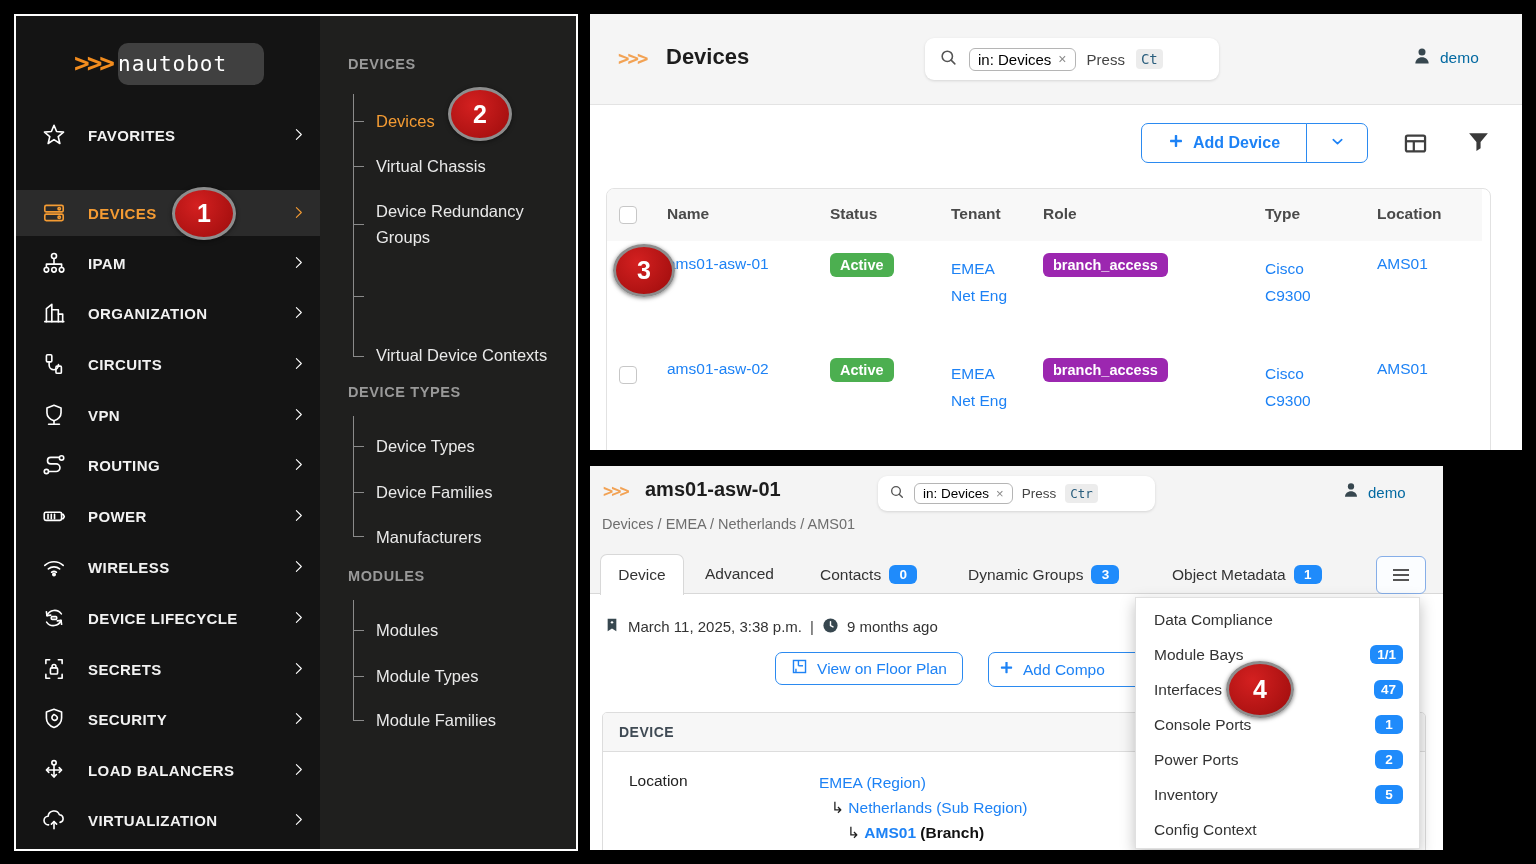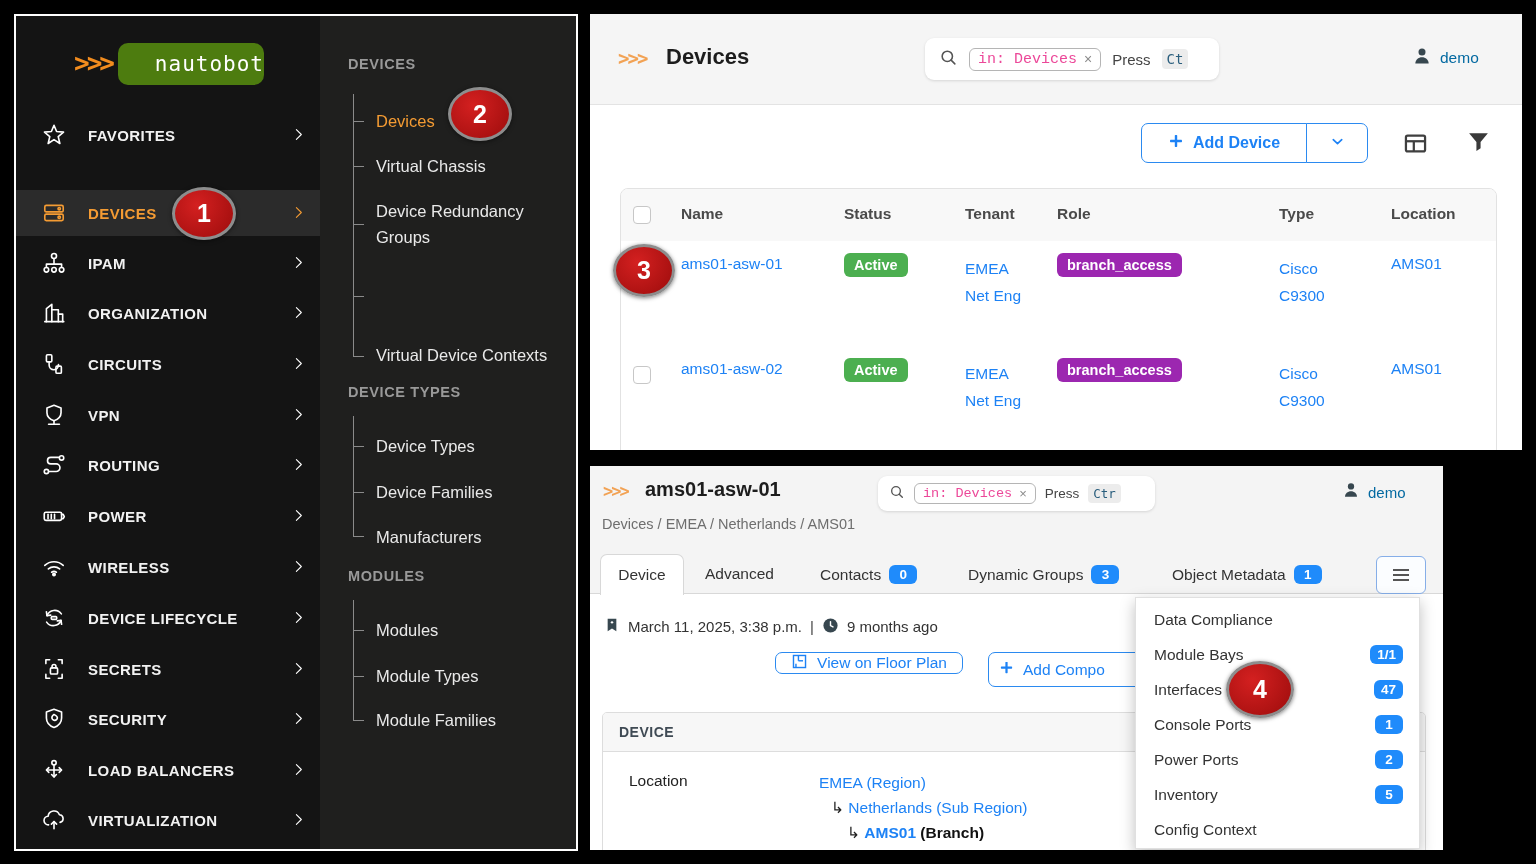--- a/index.html
+++ b/index.html
@@ -5,21 +5,21 @@
   html,body{margin:0;padding:0;background:#000;}
   #app{position:relative;width:1536px;height:864px;background:#000;overflow:hidden;
        font-family:"Liberation Sans",sans-serif;-webkit-font-smoothing:antialiased;}
   .abs{position:absolute;}
 
   
   #left-panel{left:14px;top:14px;width:564px;height:837px;background:#161616;border:2px solid #fff;box-sizing:border-box;}
   #nav-main{left:0;top:0;width:304px;height:833px;background:#141414;}
   #nav-sub{left:304px;top:0;width:256px;height:833px;background:#1f1f1e;}
   .logo-chev{left:58px;top:32px;color:#f28c1e;font-weight:700;font-size:26px;letter-spacing:-3px;font-family:"DejaVu Sans Mono",monospace;}
-  .logo-pill{left:102px;top:27px;width:146px;height:42px;background:#4d7c0f;border-radius:10px;display:flex;align-items:center;justify-content:flex-end;}
+  .logo-pill{left:102px;top:27px;width:146px;height:42px;background:#404040;border-radius:10px;display:flex;align-items:center;justify-content:flex-start;}
   .logo-pill span{color:#fff;font-family:"DejaVu Sans Mono",monospace;font-size:21px;letter-spacing:1px;}
   .nav-row{left:0;width:304px;height:46px;display:flex;align-items:center;cursor:pointer;}
   .nav-row .nicon{position:absolute;left:24px;width:28px;height:28px;display:flex;align-items:center;justify-content:center;}
   .nav-row .nlabel{position:absolute;left:72px;color:#f2f2f2;font-size:15px;font-weight:700;letter-spacing:.4px;white-space:nowrap;}
   .nav-row .nchev{position:absolute;left:274px;top:14px;}
   .nav-row.active{background:#2b2b2b;}
   .nav-row.active .nlabel{color:#f49b33;}
   svg.ic{stroke:#fff;fill:none;stroke-width:1.5;stroke-linecap:round;stroke-linejoin:round;}
   .nav-row.active svg.ic{stroke:#f49b33;}
 
@@ -30,21 +30,21 @@
   .tree-line{width:1px;background:#8a8a8a;}
   .tree-dash{height:1px;width:11px;background:#8a8a8a;}
 
   
   .panel{background:#fff;}
   .hdrbar{background:#f5f5f5;border-bottom:1px solid #e3e3e3;}
   .ptitle-chev{color:#f2a254;font-weight:700;font-size:19px;letter-spacing:-2px;font-family:"DejaVu Sans Mono",monospace;}
   .ptitle{color:#1d1d1d;font-weight:700;}
   .searchpill{background:#fff;border-radius:9px;box-shadow:0 1px 3px rgba(0,0,0,.13);display:flex;align-items:center;overflow:hidden;}
   .schip{border:1px solid #b5b5b5;border-radius:6px;display:flex;align-items:center;padding:2px 8px;gap:7px;background:#fff;}
-  .schip .t{color:#ec4899;font-family:Liberation Mono, monospace;}
+  .schip .t{color:#000000;}
   .schip .x{color:#8a8a8a;}
   .skey{background:#ececec;border-radius:4px;padding:2px 5px;color:#2a5e7d;font-family:"DejaVu Sans Mono",monospace;}
   .userbox{display:flex;align-items:center;gap:8px;}
   .userbox .uname{color:#0369a1;font-size:15.5px;}
   .bluebtn{border:1px solid #2b8af0;border-radius:7px;color:#1d82f5;background:#fff;display:flex;align-items:center;justify-content:center;font-size:16px;cursor:pointer;box-sizing:border-box;}
   .badge{background:#1f8bfb;color:#fff;font-weight:700;border-radius:6px;font-size:13.5px;display:inline-flex;align-items:center;justify-content:center;padding:2px 7px;min-width:14px;}
   .annot{border:3px solid #8d8d8d;border-radius:50%;background:radial-gradient(circle at 38% 32%,#d42020,#9c0c0c);display:flex;align-items:center;justify-content:center;color:#fff;font-weight:700;font-size:25px;z-index:50;box-shadow:0 1px 4px rgba(0,0,0,.5);}
   .cb{width:18px;height:18px;border:1.5px solid #c7c7c7;border-radius:4px;background:#fff;box-sizing:border-box;}
   .link{color:#1d82f5;cursor:pointer;}
 
@@ -369,21 +369,21 @@
             <line x1="3.5" y1="10" x2="20.5" y2="10"></line>
             <line x1="10.5" y1="10" x2="10.5" y2="19"></line>
           </svg></span>
     </div>
     <div class="abs" style="left:876px;top:115px;">
       <span><svg width="25" height="25" viewBox="0 0 24 24" fill="#3a3a3a">
             <path d="M3 4 h18 l-7 8.5 v6 l-4 2.5 v-8.5 Z"></path>
           </svg></span>
     </div>
 
-    <div id="dtable" class="abs" style="left:30px;top:174px;width:875px;height:262px;">
+    <div id="dtable" class="abs" style="left:16px;top:174px;width:875px;height:262px;padding-left:8px;">
       <div class="vline" style="left:823px;"></div>
       <div class="thead abs" style="left:0;top:0;width:875px;height:52px;">
         <span class="abs cb" style="left:12px;top:17px;"></span>
         <span class="th" style="left:60px;">Name</span>
         <span class="th" style="left:223px;">Status</span>
         <span class="th" style="left:344px;">Tenant</span>
         <span class="th" style="left:436px;">Role</span>
         <span class="th" style="left:658px;">Type</span>
         <span class="th" style="left:770px;">Location</span>
       </div>
@@ -467,21 +467,21 @@
           </svg></span>
       <span>March 11, 2025, 3:38 p.m.</span>
       <span style="color:#444;">|</span>
       <span><svg width="17" height="17" viewBox="0 0 24 24">
             <circle cx="12" cy="12" r="10" fill="#37474f"></circle>
             <polyline points="12 6.5 12 12 15.5 14" fill="none" stroke="#fff" stroke-width="2" stroke-linecap="round"></polyline>
           </svg></span>
       <span>9 months ago</span>
     </div>
 
-    <div class="abs bluebtn" style="left:185px;top:186px;width:188px;height:22px;gap:9px;font-size:15.5px;">
+    <div class="abs bluebtn" style="left:185px;top:186px;width:188px;height:33px;gap:9px;font-size:15.5px;">
       <span><svg width="17" height="17" viewBox="0 0 24 24" fill="none" stroke="#1d82f5" stroke-width="2">
             <rect x="3.5" y="3.5" width="17" height="17"></rect>
             <line x1="10.5" y1="3.5" x2="10.5" y2="11"></line>
             <line x1="10.5" y1="11" x2="17" y2="11"></line>
             <line x1="7" y1="20.5" x2="7" y2="15"></line>
           </svg></span>
       <span>View on Floor Plan</span>
     </div>
     <div class="abs bluebtn" style="left:398px;top:186px;width:175px;height:35px;gap:9px;font-size:15.5px;justify-content:flex-start;padding-left:10px;">
       <span><svg width="15" height="15" viewBox="0 0 24 24" fill="#1d82f5">

